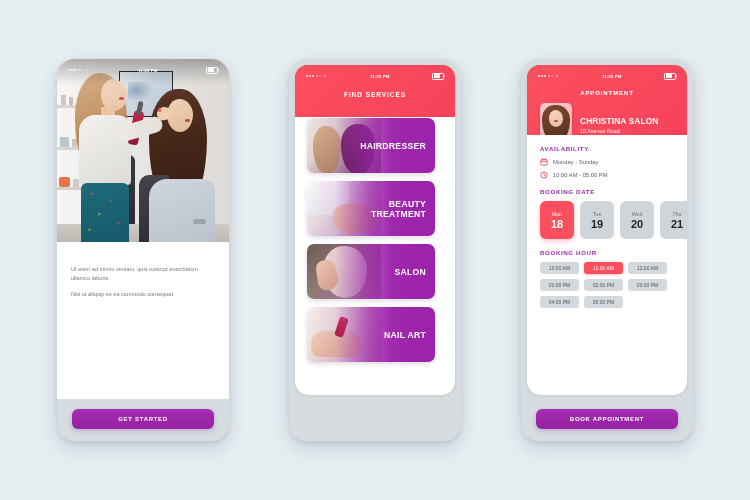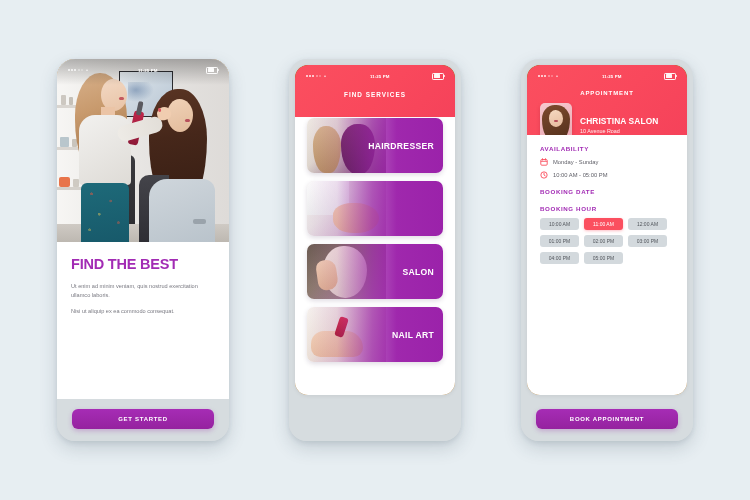--- a/index.html
+++ b/index.html
@@ -218,21 +218,21 @@
     position:absolute;left:0;right:0;top:0;height:52px;
     background:linear-gradient(135deg,#fb4f5f 0%,#f9485c 55%,#f5425a 100%);
     border-radius:13px 13px 0 0;
   }
   .p2-head-title{
     position:absolute;left:0;right:0;top:26px;text-align:center;
     color:#fff;font-size:6.4px;font-weight:800;letter-spacing:1px;
   }
   .p2-list{
     position:absolute;left:0;right:0;top:52px;bottom:0;
-    padding:2px 12px 8px 12px;box-sizing:border-box;
+    padding:2px 20px 8px 12px;box-sizing:border-box;
     background:#fff;
   }
   .svc{
     position:relative;height:55px;margin-bottom:8px;
     border-radius:7px;overflow:hidden;
     box-shadow:0 2px 5px rgba(60,40,80,.16);
     cursor:pointer;
   }
   .svc:first-child{margin-top:-1px;}
   .svc-photo{position:absolute;left:0;top:0;width:58%;height:100%;}
@@ -381,21 +381,20 @@
           </div>
           <div class="sb-time">11:25 PM</div>
           <div class="sb-batt">
               <i></i>
             </div>
         </div>
       </div>
 
       <div class="p1-body">
         <h1 class="p1-title">
-          <span>FIND THE BEST</span>
         </h1>
         <p class="p1-para">Ut enim ad minim veniam, quis nostrud exercitation ullamco laboris.</p>
         <p class="p1-para">Nisi ut aliquip ex ea commodo consequat.</p>
       </div>
     </div>
 
     <div class="footbar"></div>
     <button class="btn btn-purple">GET STARTED</button>
   </div>
 
@@ -423,20 +422,21 @@
 
       <div class="p2-list">
         <div class="svc">
           <div class="svc-photo ph-hair"></div>
           <div class="svc-overlay"></div>
           <div class="svc-label">HAIRDRESSER</div>
         </div>
         <div class="svc">
           <div class="svc-photo ph-beauty"></div>
           <div class="svc-overlay"></div>
+          <div class="svc-label">BEAUTY TREATMENT</div>
         </div>
         <div class="svc">
           <div class="svc-photo ph-facial"></div>
           <div class="svc-overlay"></div>
           <div class="svc-label">SALON</div>
         </div>
         <div class="svc">
           <div class="svc-photo ph-nail"></div>
           <div class="svc-overlay"></div>
           <div class="svc-label">NAIL ART</div>
@@ -494,20 +494,38 @@
         </div>
         <div class="avail-row">
           <svg class="ico" viewBox="0 0 16 16">
             <circle cx="8" cy="8" r="6.3" fill="none" stroke="#FB4F5F" stroke-width="1.8"></circle>
             <path d="M8 4.4V8l2.6 1.8" stroke="#FB4F5F" stroke-width="1.8" fill="none" stroke-linecap="round"></path>
           </svg>
           <div class="avail-txt">10:00 AM - 05:00 PM</div>
         </div>
 
         <div class="sec-title" style="margin-top:9px">BOOKING DATE</div>
+        <div class="dates">
+          <div class="date-card active">
+            <div class="date-dow">Mon</div>
+            <div class="date-num">18</div>
+          </div>
+          <div class="date-card">
+            <div class="date-dow">Tue</div>
+            <div class="date-num">19</div>
+          </div>
+          <div class="date-card">
+            <div class="date-dow">Wed</div>
+            <div class="date-num">20</div>
+          </div>
+          <div class="date-card">
+            <div class="date-dow">Thu</div>
+            <div class="date-num">21</div>
+          </div>
+        </div>
 
         <div class="sec-title" style="margin-top:10px">BOOKING HOUR</div>
         <div class="hours">
           <div class="hour">10:00 AM</div>
           <div class="hour active">11:00 AM</div>
           <div class="hour">12:00 AM</div>
           <div class="hour">01:00 PM</div>
           <div class="hour">02:00 PM</div>
           <div class="hour">03:00 PM</div>
           <div class="hour">04:00 PM</div>

